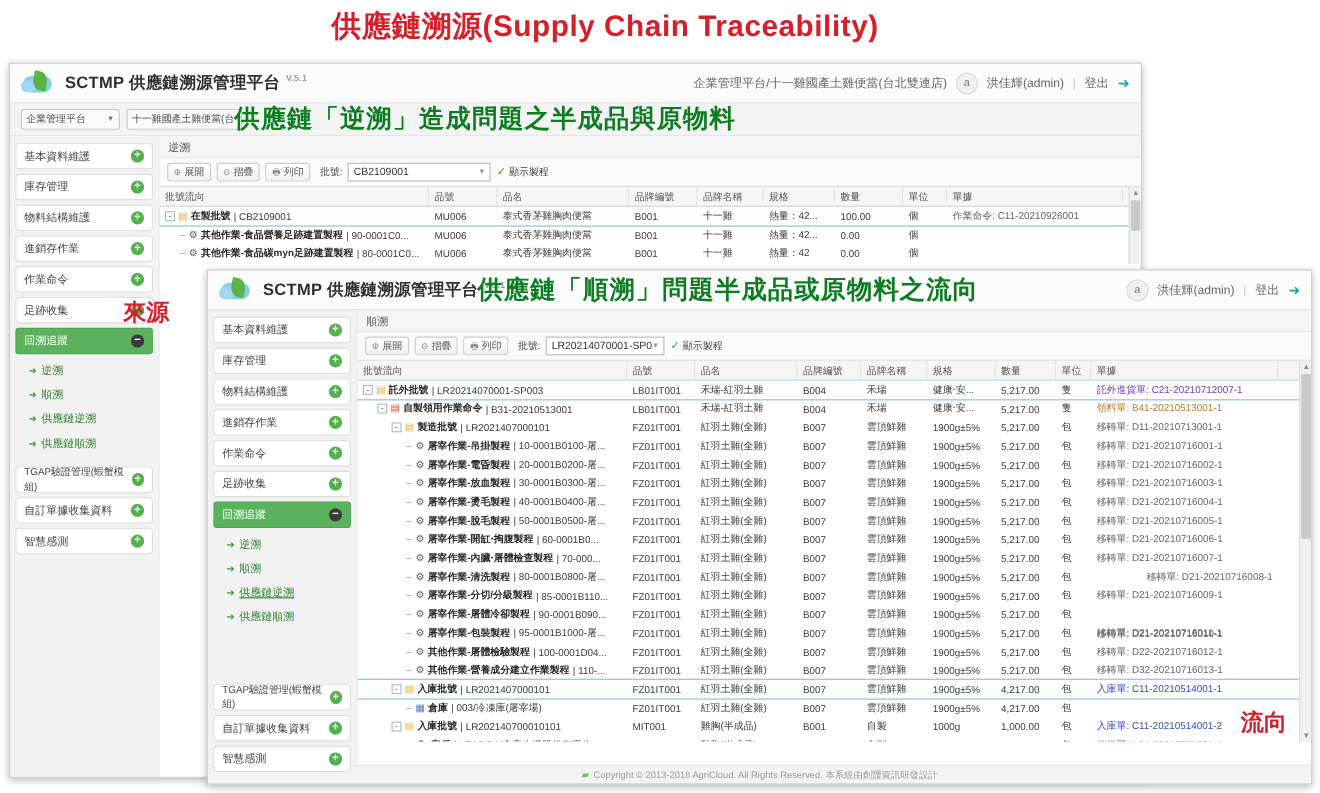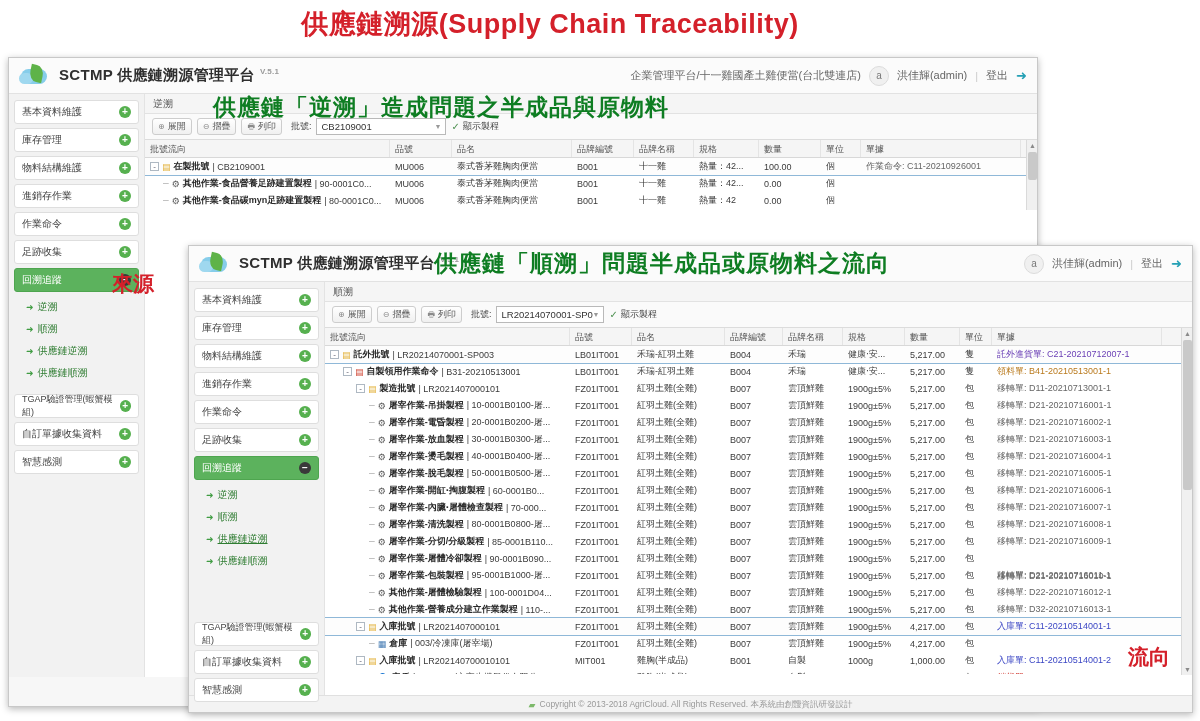--- a/index.html
+++ b/index.html
@@ -195,20 +195,30 @@
       <div class="header-right">
         <span>企業管理平台/十一雞國產土雞便當(台北雙連店)</span>
         <span class="avatar">a</span>
         <span>洪佳輝(admin)</span>
         <span class="hdr-sep">|</span>
         <span>登出</span>
         <span class="logout-arrow">➜</span>
       </div>
     </div>
 
+    <div class="sub-header">
+      <div class="sel" style="width:90px">
+        <span>企業管理平台</span>
+        <span class="caret">▼</span>
+      </div>
+      <div class="sel" style="width:105px">
+        <span>十一雞國產土雞便當(台</span>
+        <span class="caret">▼</span>
+      </div>
+    </div>
 
     <div class="app-body" style="height:583px;">
       <div class="sidebar">
         <div class="side-item">
           <span>基本資料維護</span>
           <span class="plus">+</span>
           </div>
         <div class="side-item">
           <span>庫存管理</span>
           <span class="plus">+</span>
@@ -664,21 +674,21 @@
                     <span class="node-val"> | 80-0001B0800-屠...</span>
                   </div>
                 </div>
                 <div style="width: 62px;">FZ01IT001</div>
                 <div style="width: 93px;">紅羽土雞(全雞)</div>
                 <div style="width: 58px;">B007</div>
                 <div style="width: 60px;">雲頂鮮雞</div>
                 <div style="width: 62px;">1900g±5%</div>
                 <div style="width: 55px;">5,217.00</div>
                 <div style="width: 32px;">包</div>
-                <div class="doc-plain" style="width: 170px;">移轉單: D21-20210716008-1</div>
+                <div class="doc-plain" style="width: 170px; text-align: right;">移轉單: D21-20210716008-1</div>
               </div>
               <div class="grid-row">
                 <div class="c-tree" style="width: 245px;">
                   <div class="tree-cell" style="padding-left: 39px;">
                     <span class="tw">─</span>
                     <span class="node-ico" style="color: rgb(91, 91, 91);">⚙</span>
                     <span class="node-lbl">屠宰作業-分切/分級製程</span>
                     <span class="node-val"> | 85-0001B110...</span>
                   </div>
                 </div>

